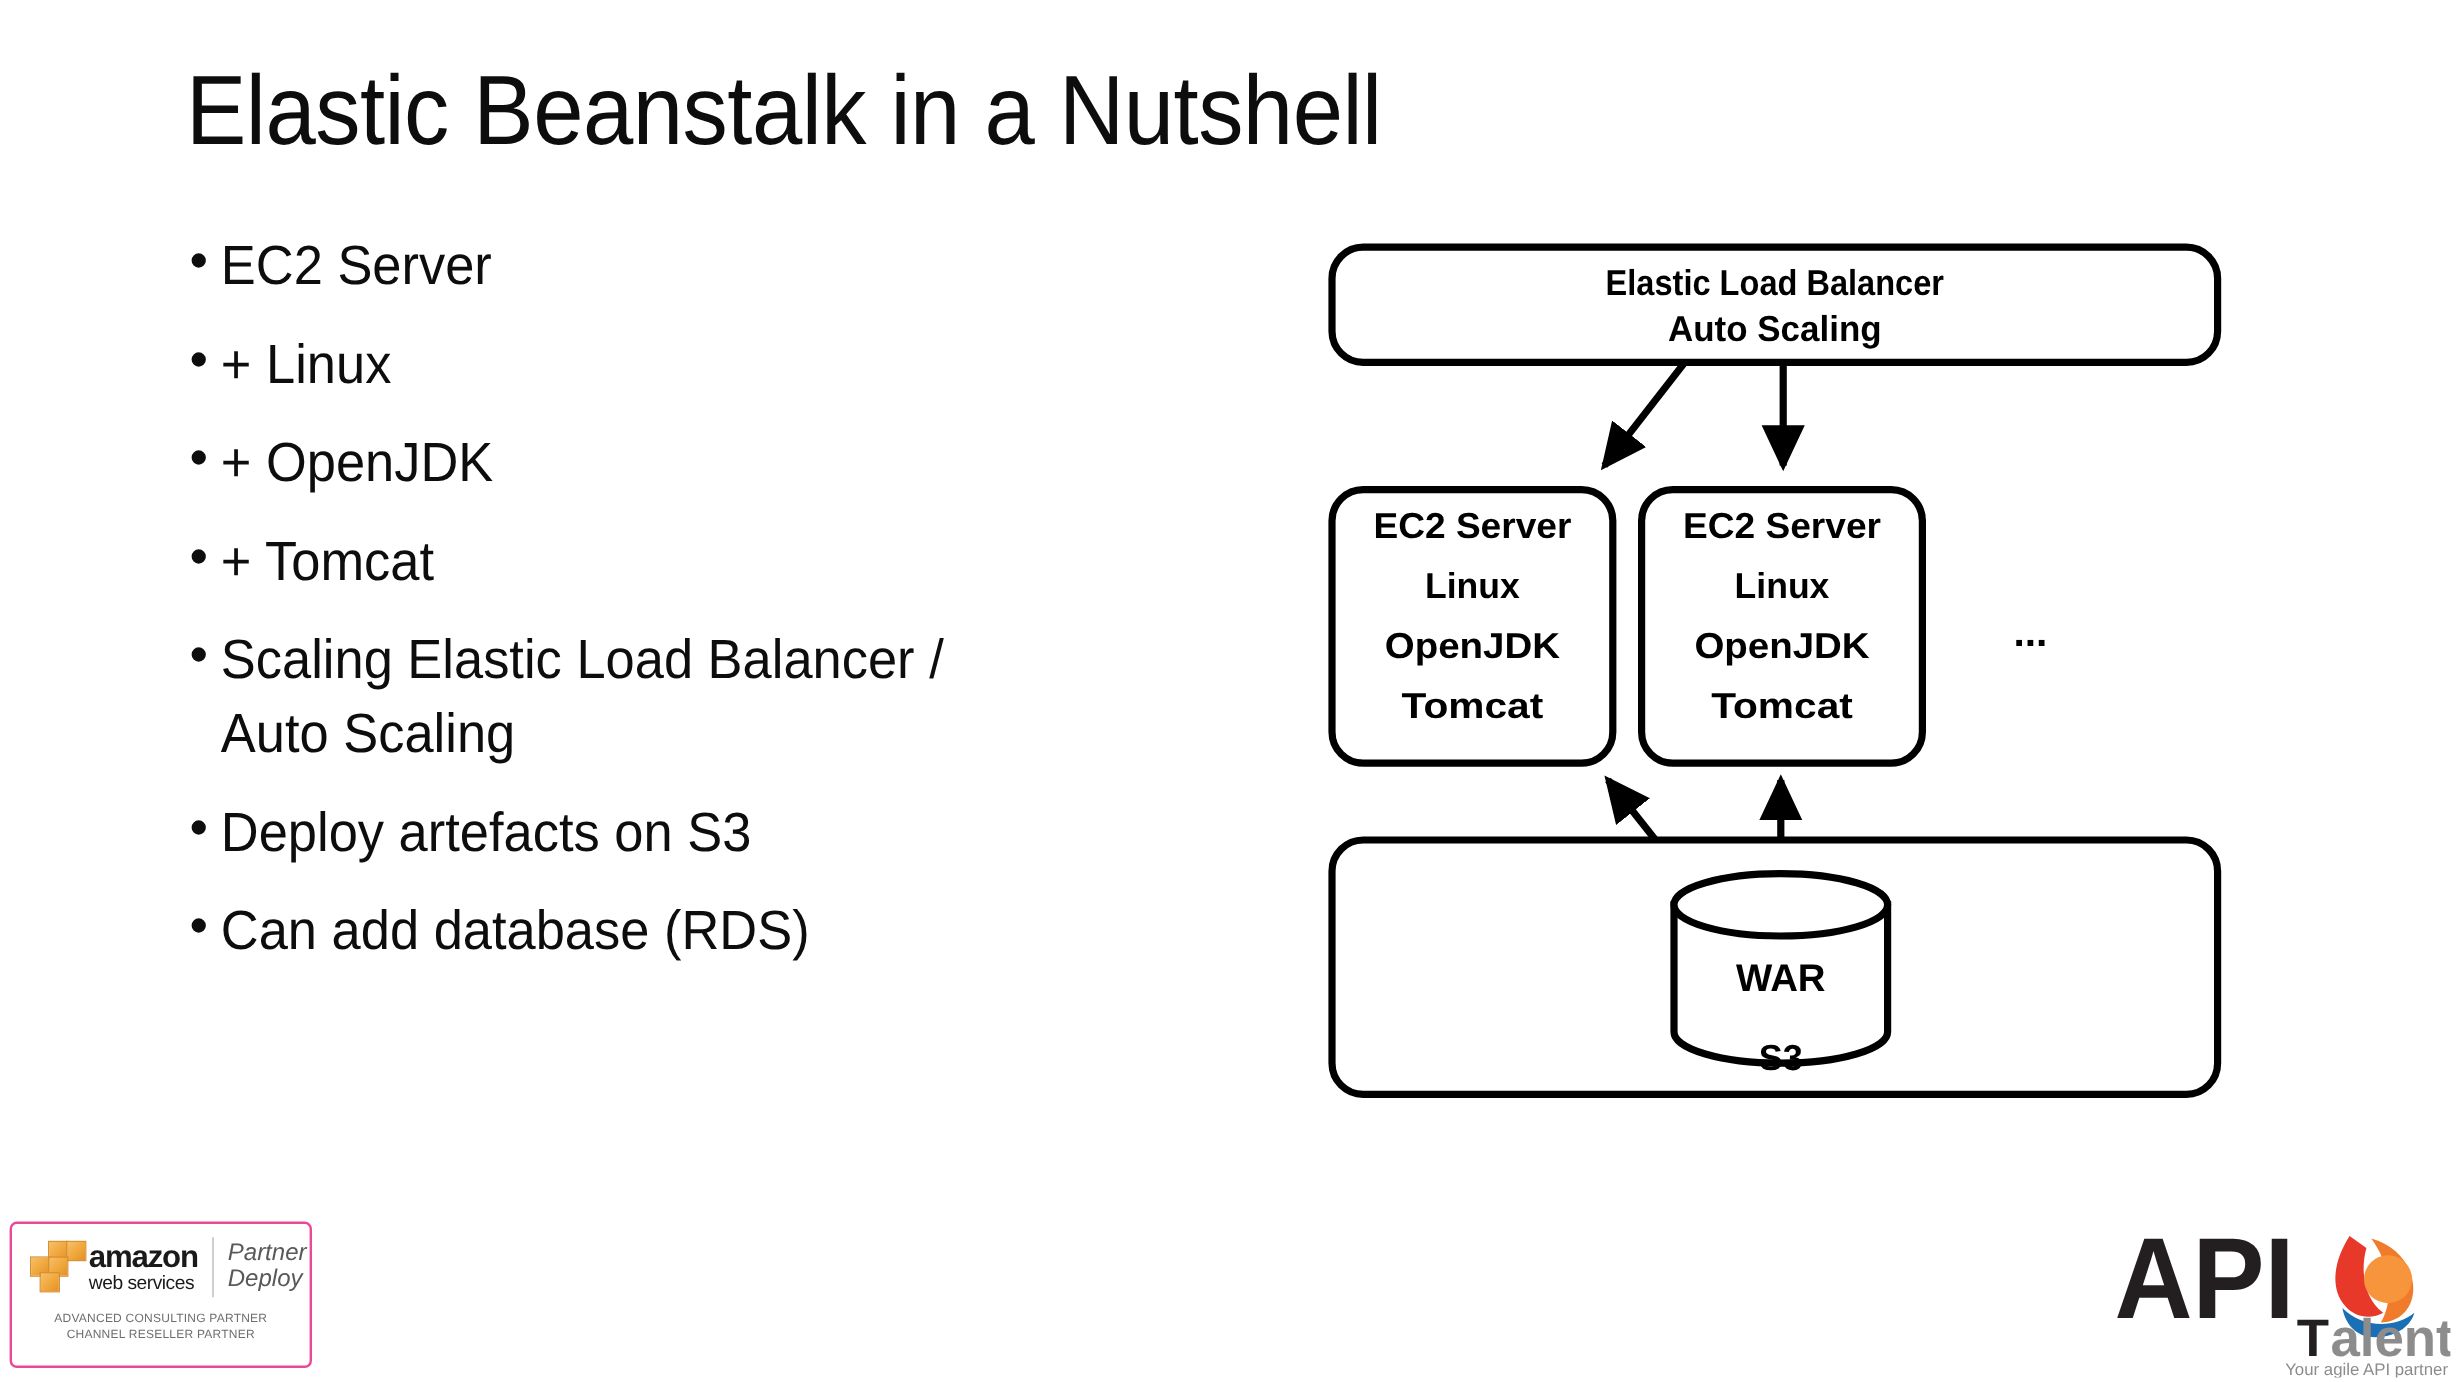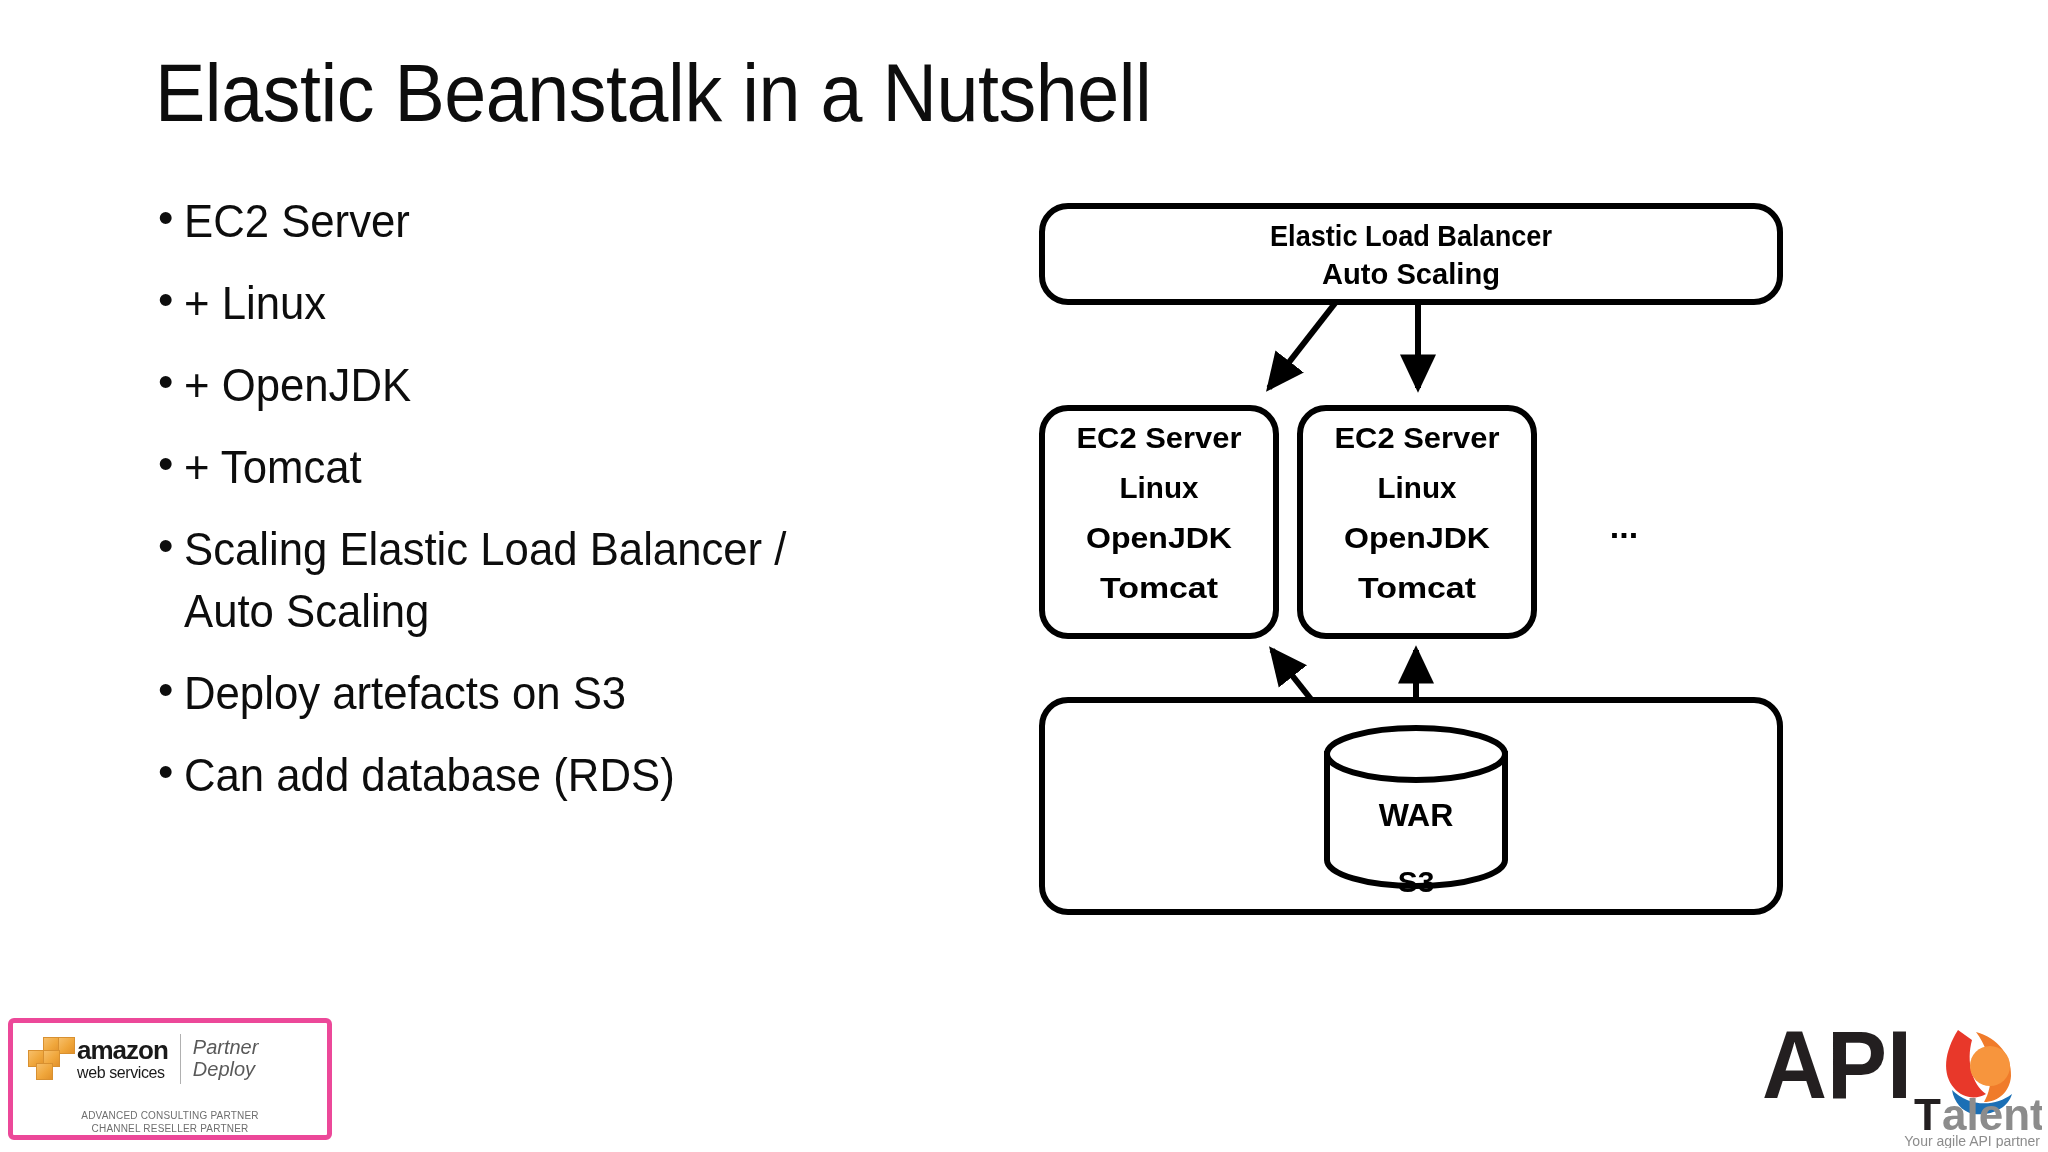--- a/index.html
+++ b/index.html
@@ -58,35 +58,35 @@
     color: #0d0d0d;
     font-weight: 400;
     transform: scaleX(0.95);
     transform-origin: left top;
     white-space: pre-line;
   }
 
   
   #diagram {
     position: absolute;
-    left: 1016px;
+    left: 1084px;
     top: 180px;
     width: 800px;
     height: 760px;
   }
   #diagram svg { display: block; }
 
   
   #aws-logo {
     position: absolute;
     left: 8px;
     top: 1018px;
-    width: 324px;
+    width: 252px;
     height: 122px;
-    border: 5px solid #ec4899;
+    border: 2px solid #ec4899;
     border-radius: 6px;
     background: #ffffff;
     box-sizing: border-box;
   }
   #aws-logo-top {
     display: flex;
     align-items: center;
     height: 72px;
     padding-left: 14px;
     box-sizing: border-box;
@@ -145,21 +145,21 @@
     font-size: 20px;
     font-weight: 400;
     font-style: italic;
   }
   #aws-logo-bottom {
     text-align: center;
     color: #6e6e6e;
     font-size: 10px;
     line-height: 13px;
     letter-spacing: 0.2px;
-    margin-top: 14px;
+    margin-top: 1px;
   }
 
   
   #api-logo {
     position: absolute;
     left: 1762px;
     top: 1012px;
     width: 280px;
     height: 136px;
     text-align: right;

